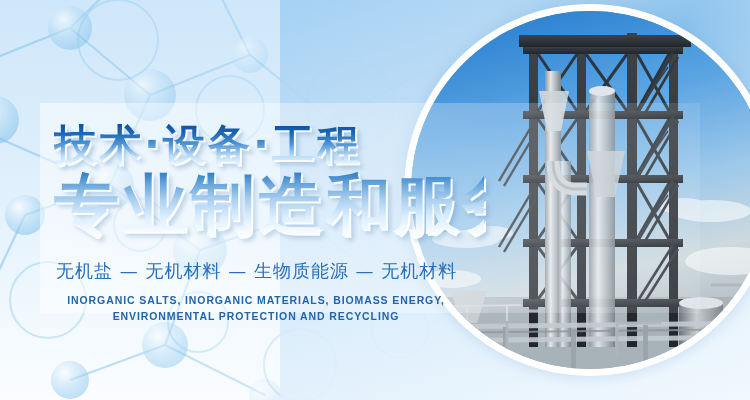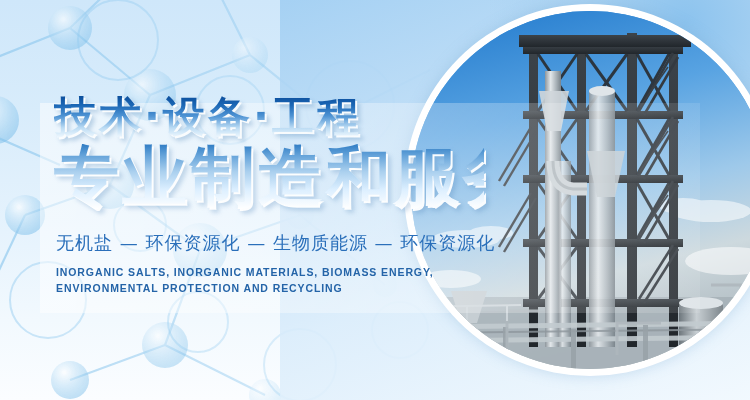--- a/index.html
+++ b/index.html
@@ -45,21 +45,21 @@
   .photo svg{display:block;position:absolute;left:0;top:0;}
 
   
   .panel{
     position:absolute;left:40px;top:103px;width:660px;height:210px;
     background:linear-gradient(to right,rgba(255,255,255,.52),rgba(255,255,255,.30) 55%,rgba(255,255,255,.10));
     pointer-events:none;
   }
 
   
-  .content{position:absolute;left:54px;top:96px;width:430px;}
+  .content{position:absolute;left:54px;top:124px;width:430px;}
 
   .headline{
     margin:0;
     font-family:"DejaVu Sans","Liberation Sans",sans-serif;
     font-weight:700;
     letter-spacing:3px;
     line-height:1;
     white-space:nowrap;
   }
   .headline-1{
@@ -89,20 +89,21 @@
   }
   .sub-en{
     margin:9px 0 0 2px;
     font-size:10.5px;
     font-weight:700;
     color:#2464a8;
     letter-spacing:.9px;
     line-height:1.55;
     width:400px;
     text-transform:uppercase;
+    text-align:center;
   }
 </style>
 </head>
 <body>
 
 <div class="banner">
 
   <div class="mol-layer">
     <svg viewBox="0 0 750 400" xmlns="http://www.w3.org/2000/svg">
       <defs>
@@ -338,17 +339,17 @@
         </g>
       </svg>
     </div>
   </div>
 
   <div class="panel"></div>
 
   <div class="content">
     <div class="headline headline-1">技术·设备·工程</div>
     <div class="headline headline-2">专业制造和服务商</div>
-    <div class="sub-cn">无机盐 —  环保资源化 — 生物质能源 — 环保资源化</div>
+    <div class="sub-cn">无机盐 —  无机材料 — 生物质能源 — 无机材料</div>
     <div class="sub-en">INORGANIC SALTS, INORGANIC MATERIALS, BIOMASS ENERGY, ENVIRONMENTAL PROTECTION AND RECYCLING</div>
   </div>
 
 </div>
 
 </body></html>

